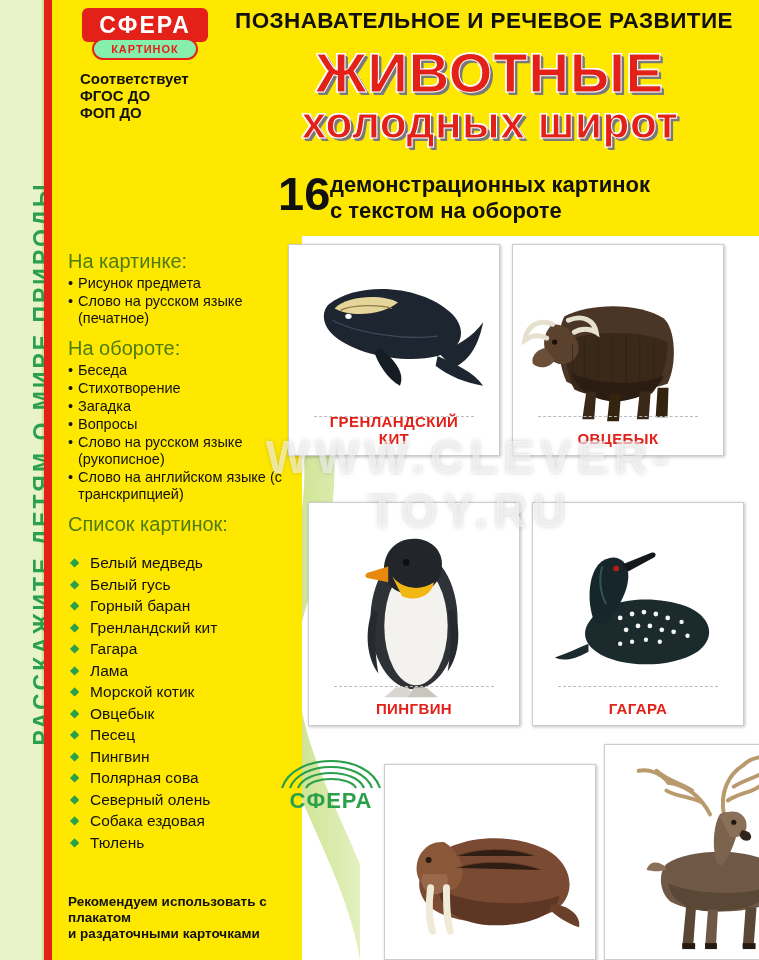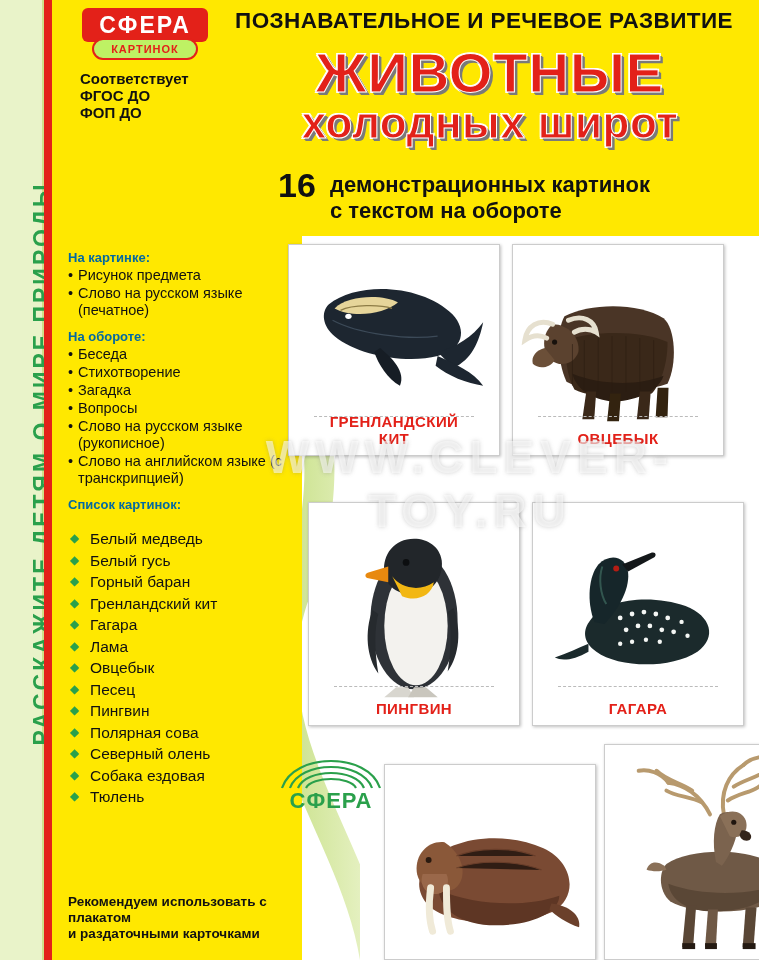--- a/index.html
+++ b/index.html
@@ -65,21 +65,21 @@
     font-size: 23px;
     font-weight: bold;
     letter-spacing: 2px;
     text-align: center;
     line-height: 34px;
   }
   .logo-kartinok {
     position: absolute;
     left: 10px; top: 30px;
     width: 106px; height: 22px;
-    background: #bef264;
+    background: #86efac;
     border: 2px solid #e32119;
     border-radius: 11px;
     color: #e32119;
     font-size: 11px;
     font-weight: bold;
     letter-spacing: 1px;
     text-align: center;
     line-height: 18px;
   }
   .fgos {
@@ -127,21 +127,21 @@
   }
   .subtitle {
     position: absolute;
     left: 186px; top: 168px;
     width: 510px;
     color: #111;
   }
   .sub-num {
     position: absolute;
     left: 40px; top: -2px;
-    font-size: 34px;
+    font-size: 47px;
     font-weight: bold;
   }
   .sub-l1 {
     position: absolute;
     left: 92px; top: 4px;
     font-size: 22px;
     font-weight: bold;
   }
   .sub-l2 {
     position: absolute;
@@ -164,23 +164,23 @@
     z-index: -1;
   }
   .greenband {
     position: absolute;
     left: 240px; top: 236px;
     width: 120px; height: 724px;
     background: linear-gradient(to right, #b9d86a, #e4f0bf);
     clip-path: path("M10,0 C90,110 120,230 70,360 C20,490 130,600 150,724 L120,724 C100,600 -10,490 40,360 C90,230 60,110 -20,0 Z");
   }
   h4.blk {
-    font-size: 13px;
-    font-weight: bold;
-    color: #0369a1;
+    font-size: 20px;
+    font-weight: normal;
+    color: #4d7c0f;
     margin: 0 0 2px 0;
   }
   ul.dots { list-style: none; margin: 0 0 10px 0; }
   ul.dots li {
     font-size: 14.5px;
     line-height: 17px;
     color: #111;
     padding-left: 10px;
     position: relative;
     margin-bottom: 1px;
@@ -354,20 +354,21 @@
       </ul>
 
       <h4 class="blk">Список картинок:</h4>
       <ul class="pic-list">
         <li>Белый медведь</li>
         <li>Белый гусь</li>
         <li>Горный баран</li>
         <li>Гренландский кит</li>
         <li>Гагара</li>
         <li>Лама</li>
+        <li>Морской котик</li>
         <li>Овцебык</li>
         <li>Песец</li>
         <li>Пингвин</li>
         <li>Полярная сова</li>
         <li>Северный олень</li>
         <li>Собака ездовая</li>
         <li>Тюлень</li>
       </ul>
     </div>
     <div class="recommend" style="white-space:pre-line">Рекомендуем использовать с плакатом

